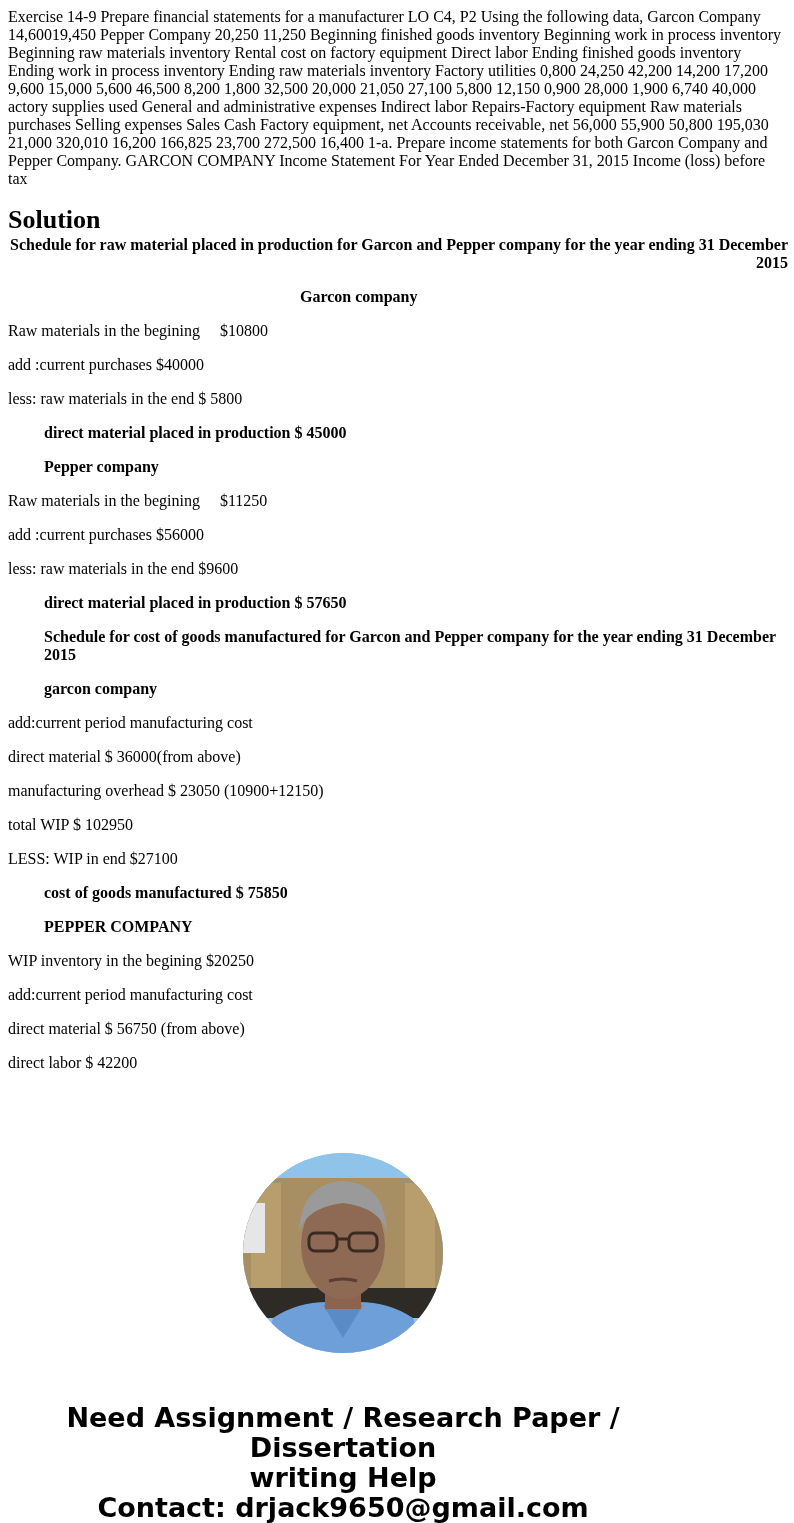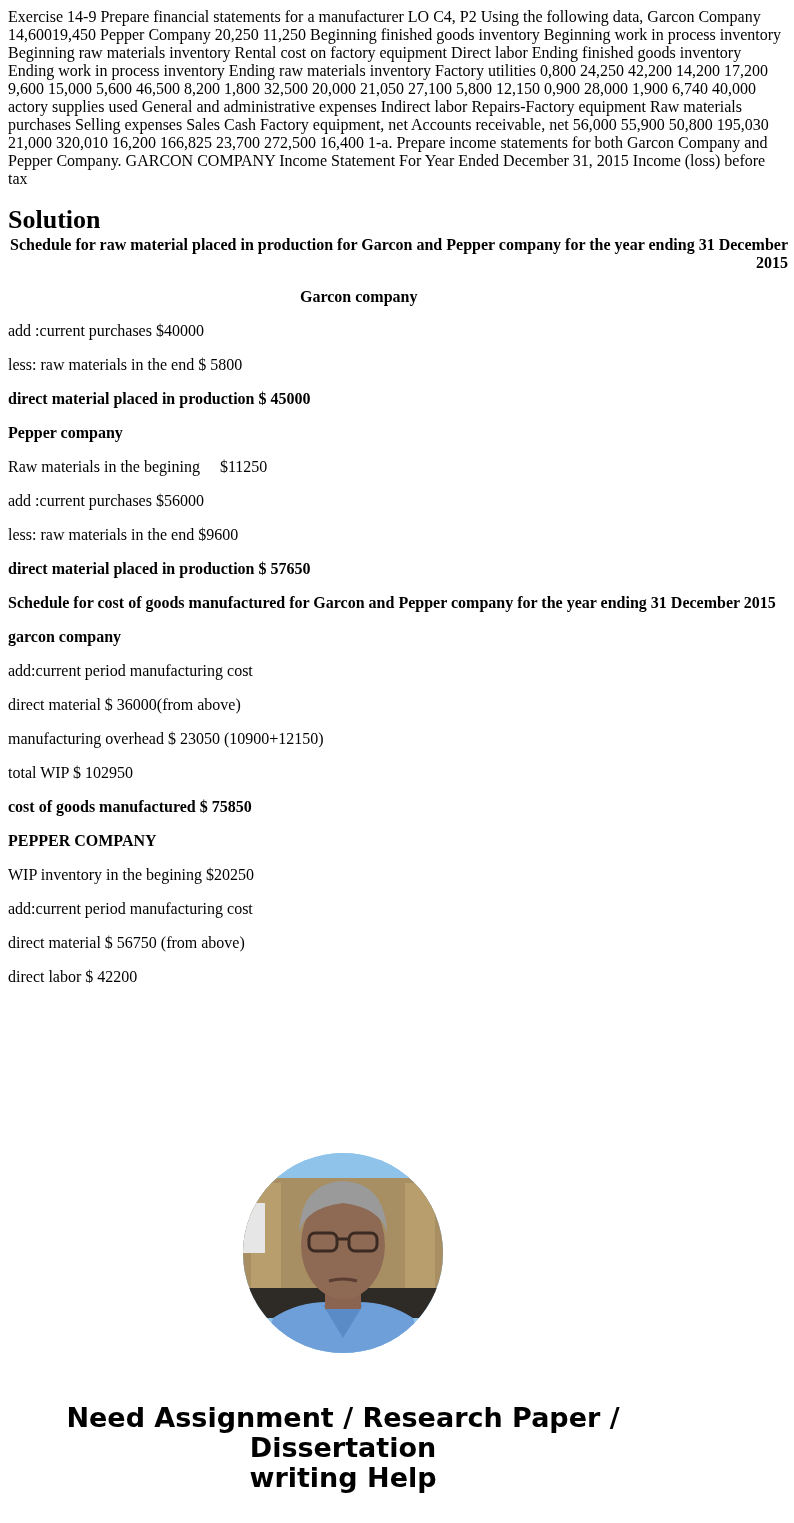--- a/index.html
+++ b/index.html
@@ -32,21 +32,21 @@
     h2.solution {
       font-size: 26px;
       font-weight: bold;
       margin: 21px 0 0 0;
       line-height: 22px;
     }
     p {
       margin: 16px 0 0 0;
       line-height: 18px;
     }
-    p.bold { font-weight: bold; }
+    p.bold { font-weight: bold; margin-left: 36px; }
     .schedule-heading {
       font-weight: bold;
       margin-top: 5px;
       text-align: right;
     }
     .center-heading {
       font-weight: bold;
       padding-left: 292px;
       margin-top: 16px;
     }
@@ -82,39 +82,43 @@
 
 <div class="content">
   <div class="question">Exercise 14-9 Prepare financial statements for a manufacturer LO C4, P2 Using the following data, Garcon Company 14,60019,450 Pepper Company 20,250 11,250 Beginning finished goods inventory Beginning work in process inventory Beginning raw materials inventory Rental cost on factory equipment Direct labor Ending finished goods inventory Ending work in process inventory Ending raw materials inventory Factory utilities 0,800 24,250 42,200 14,200 17,200 9,600 15,000 5,600 46,500 8,200 1,800 32,500 20,000 21,050 27,100 5,800 12,150 0,900 28,000 1,900 6,740 40,000 actory supplies used General and administrative expenses Indirect labor Repairs-Factory equipment Raw materials purchases Selling expenses Sales Cash Factory equipment, net Accounts receivable, net 56,000 55,900 50,800 195,030 21,000 320,010 16,200 166,825 23,700 272,500 16,400 1-a. Prepare income statements for both Garcon Company and Pepper Company. GARCON COMPANY Income Statement For Year Ended December 31, 2015 Income (loss) before tax</div>
 
   <h2 class="solution">Solution</h2>
 
   <p class="schedule-heading">Schedule for raw material placed in production for Garcon and Pepper company for the year ending 31 December 2015</p>
 
   <p class="center-heading">Garcon company</p>
 
+  <p>
+    <span>Raw materials in the begining</span><span class="tab-gap"></span><span>$10800</span>
+  </p>
   <p>add :current purchases $40000</p>
   <p>less: raw materials in the end $ 5800</p>
   <p class="bold">direct material placed in production $ 45000</p>
 
   <p class="bold">Pepper company</p>
   <p>
     <span>Raw materials in the begining</span><span class="tab-gap"></span><span>$11250</span>
   </p>
   <p>add :current purchases $56000</p>
   <p>less: raw materials in the end $9600</p>
   <p class="bold">direct material placed in production $ 57650</p>
 
   <p class="bold">Schedule for cost of goods manufactured for Garcon and Pepper company for the year ending 31 December 2015</p>
 
   <p class="bold">garcon company</p>
   <p>add:current period manufacturing cost</p>
   <p>direct material $ 36000(from above)</p>
   <p>manufacturing overhead $ 23050 (10900+12150)</p>
   <p>total WIP $ 102950</p>
+  <p>LESS: WIP in end $27100</p>
   <p class="bold">cost of goods manufactured $ 75850</p>
 
   <p class="bold">PEPPER COMPANY</p>
   <p>WIP inventory in the begining $20250</p>
   <p>add:current period manufacturing cost</p>
   <p>direct material $ 56750 (from above)</p>
   <p>direct labor $ 42200</p>
 </div>
 
 <div class="promo">
@@ -141,14 +145,15 @@
       <rect x="66" y="80" width="28" height="18" rx="6" fill="none" stroke="#3a2a22" stroke-width="3"></rect>
       <rect x="106" y="80" width="28" height="18" rx="6" fill="none" stroke="#3a2a22" stroke-width="3"></rect>
       <line x1="94" y1="86" x2="106" y2="86" stroke="#3a2a22" stroke-width="3"></line>
 
       <path d="M86 128 Q100 124 114 128" stroke="#5b3d33" stroke-width="3" fill="none"></path>
     </svg>
   </div>
   <div class="cta">
     <div>Need Assignment / Research Paper / Dissertation</div>
     <div>writing Help</div>
+    <div>Contact: drjack9650@gmail.com</div>
   </div>
 </div>
 
 </body></html>

